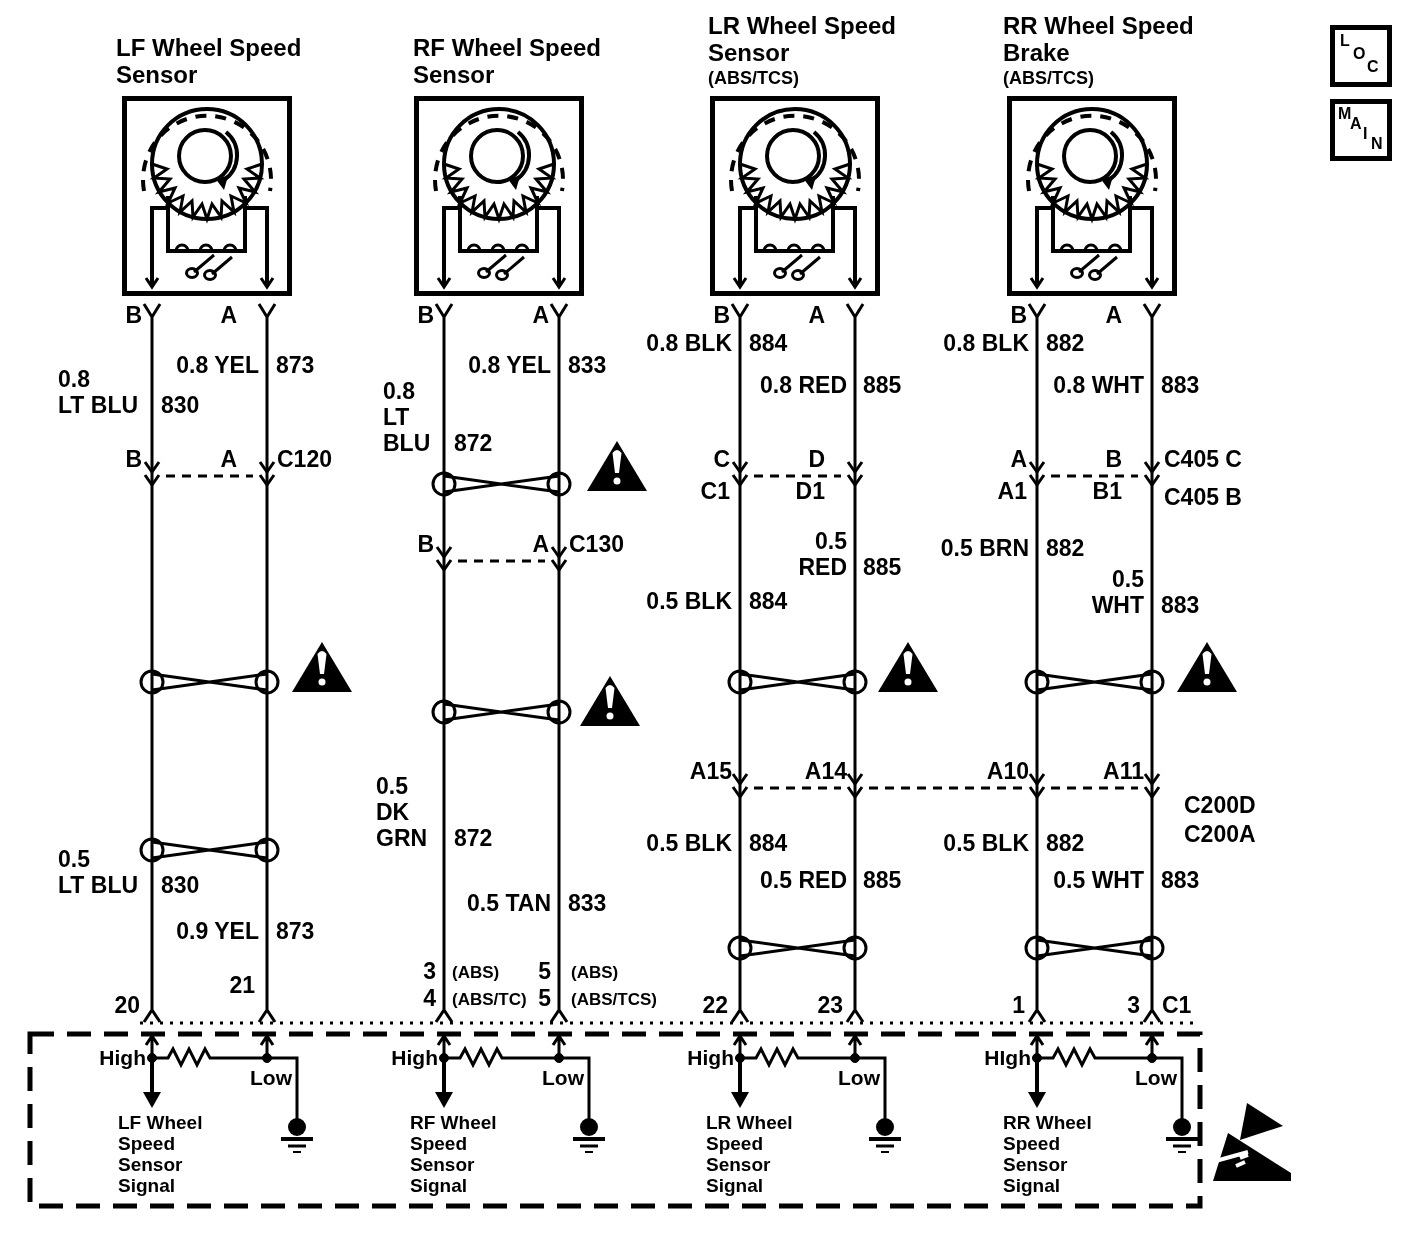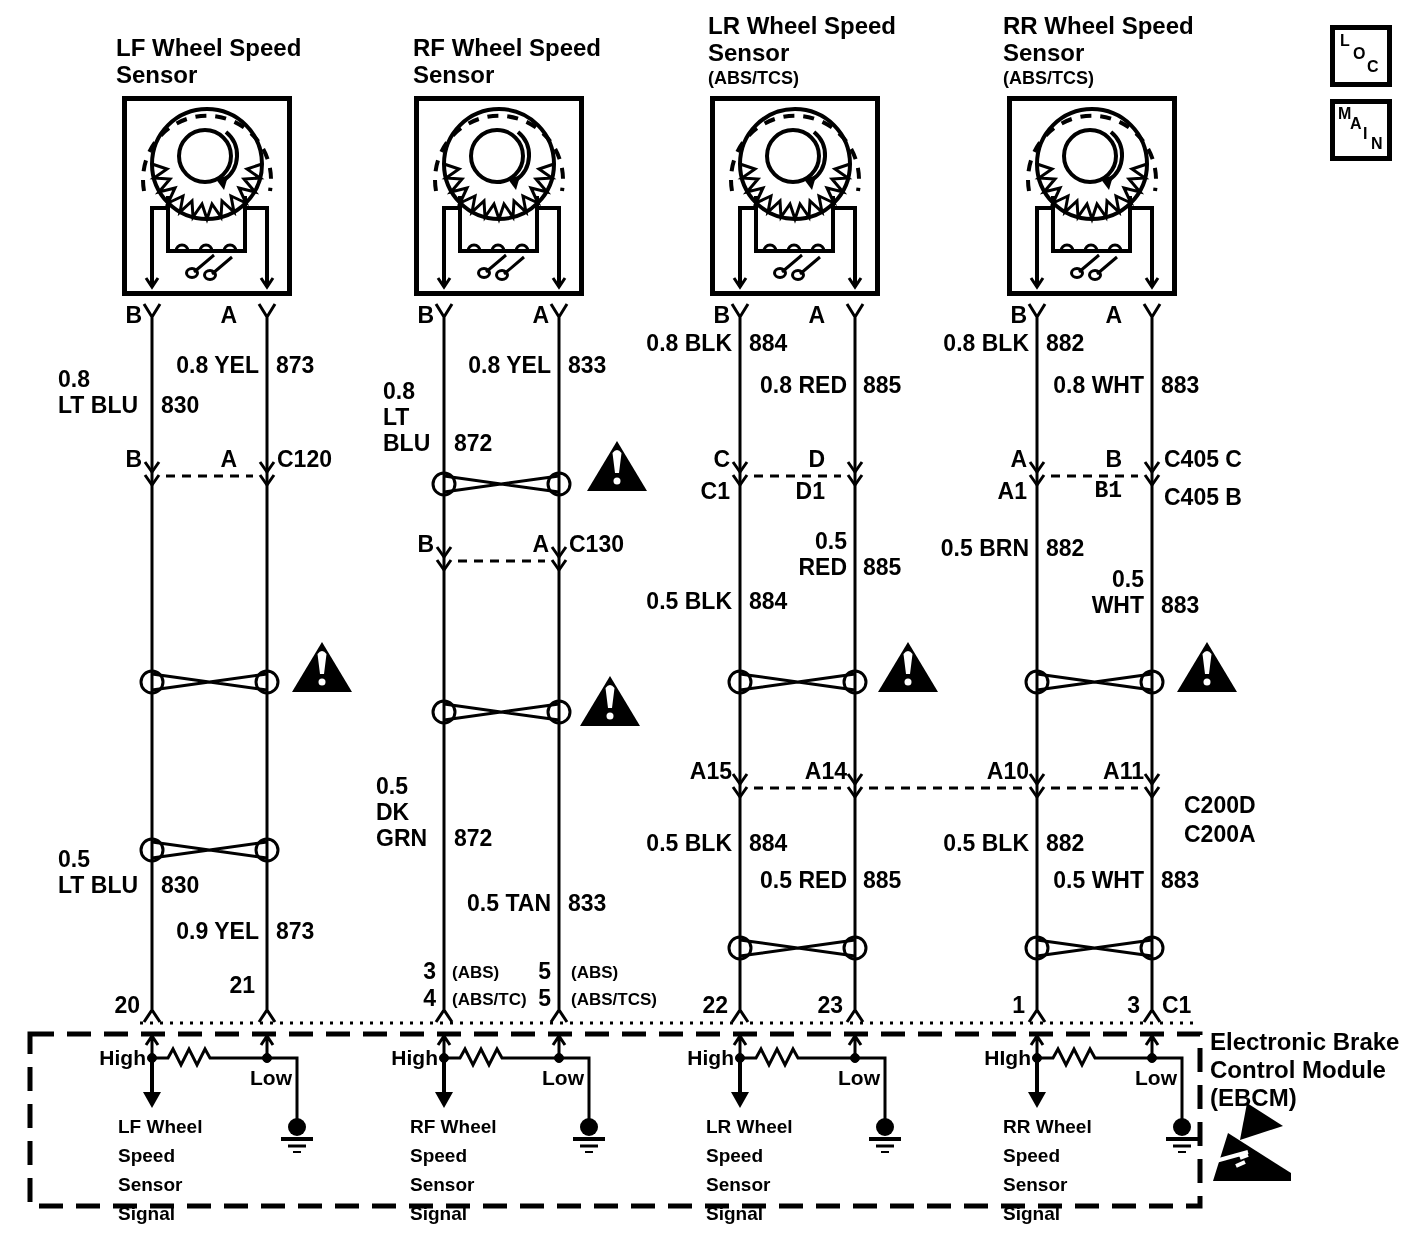--- a/index.html
+++ b/index.html
@@ -4,21 +4,21 @@
 <style>
   html,body{margin:0;padding:0;background:#fff;}
   #canvas{position:relative;width:1425px;height:1248px;background:#fff;overflow:hidden;
           font-family:"Liberation Sans",sans-serif;color:#000;}
   #linework{position:absolute;left:0;top:0;}
   .lbl{position:absolute;font:700 23px "Liberation Sans",sans-serif;line-height:26px;
        color:#000;white-space:pre-line;}
   .r{text-align:right;}
   .sm{font-size:17px;line-height:20px;}
   .md{font-size:18px;line-height:22px;}
-  .sig{font-size:19px;line-height:29px;}
+  .sig{font-size:19px;line-height:21px;}
   .hl{font-size:21px;line-height:23px;}
   .hdr{font-size:24px;line-height:27px;}
   .ttl{font-size:24px;line-height:28px;}
   .cbox{position:absolute;width:52px;height:52px;border:5px solid #000;background:#fff;}
   .cbox span{position:absolute;font:700 16px "Liberation Sans",sans-serif;}
 </style>
 </head>
 <body>
 
 <div id="canvas">
@@ -209,21 +209,21 @@
   </div>
 
   <div class="lbl hdr" style="left:116px;top:34px;width:220px;">LF Wheel Speed
 Sensor</div>
   <div class="lbl hdr" style="left:413px;top:34px;width:220px;">RF Wheel Speed
 Sensor</div>
   <div class="lbl hdr" style="left:708px;top:12px;width:220px;">LR Wheel Speed
 Sensor</div>
   <div class="lbl md" style="left:708px;top:67px;width:160px;">(ABS/TCS)</div>
   <div class="lbl hdr" style="left:1003px;top:12px;width:220px;">RR Wheel Speed
-Sensor</div>
+Brake</div>
   <div class="lbl md" style="left:1003px;top:67px;width:160px;">(ABS/TCS)</div>
 
   <div class="lbl r" style="left:102px;top:302px;width:40px;">B</div>
   <div class="lbl r" style="left:197px;top:302px;width:40px;">A</div>
   <div class="lbl r" style="left:139px;top:352px;width:120px;">0.8 YEL</div>
   <div class="lbl" style="left:276px;top:352px;">873</div>
   <div class="lbl" style="left:58px;top:366px;width:110px;">0.8
 LT BLU</div>
   <div class="lbl" style="left:161px;top:392px;">830</div>
   <div class="lbl r" style="left:102px;top:446px;width:40px;">B</div>
@@ -290,42 +290,39 @@
   <div class="lbl r" style="left:987px;top:302px;width:40px;">B</div>
   <div class="lbl r" style="left:1082px;top:302px;width:40px;">A</div>
   <div class="lbl r" style="left:909px;top:330px;width:120px;">0.8 BLK</div>
   <div class="lbl" style="left:1046px;top:330px;">882</div>
   <div class="lbl r" style="left:1024px;top:372px;width:120px;">0.8 WHT</div>
   <div class="lbl" style="left:1161px;top:372px;">883</div>
   <div class="lbl r" style="left:987px;top:446px;width:40px;">A</div>
   <div class="lbl r" style="left:1082px;top:446px;width:40px;">B</div>
   <div class="lbl" style="left:1164px;top:446px;">C405 C</div>
   <div class="lbl r" style="left:977px;top:478px;width:50px;">A1</div>
-  <div class="lbl r" style="left:1072px;top:478px;width:50px;font-family:Liberation Mono, monospace;">B1</div>
+  <div class="lbl r" style="left:1072px;top:478px;width:50px;">B1</div>
   <div class="lbl" style="left:1164px;top:484px;">C405 B</div>
   <div class="lbl r" style="left:909px;top:535px;width:120px;">0.5 BRN</div>
   <div class="lbl" style="left:1046px;top:535px;">882</div>
   <div class="lbl r" style="left:1074px;top:566px;width:70px;">0.5
 WHT</div>
   <div class="lbl" style="left:1161px;top:592px;">883</div>
   <div class="lbl r" style="left:969px;top:758px;width:60px;">A10</div>
   <div class="lbl r" style="left:1084px;top:758px;width:60px;">A11</div>
   <div class="lbl" style="left:1184px;top:791px;line-height:29px;">C200D
 C200A</div>
   <div class="lbl r" style="left:909px;top:830px;width:120px;">0.5 BLK</div>
   <div class="lbl" style="left:1046px;top:830px;">882</div>
   <div class="lbl r" style="left:1024px;top:867px;width:120px;">0.5 WHT</div>
   <div class="lbl" style="left:1161px;top:867px;">883</div>
   <div class="lbl r" style="left:965px;top:992px;width:60px;">1</div>
   <div class="lbl r" style="left:1080px;top:992px;width:60px;">3</div>
   <div class="lbl" style="left:1162px;top:992px;">C1</div>
 
-  <div class="lbl ttl" style="left:1210px;top:1028px;width:215px;">Electronic Brake
-Control Module
-(EBCM)</div>
 
   <div class="lbl hl r" style="left:86px;top:1046px;width:60px;">High</div>
   <div class="lbl hl" style="left:250px;top:1066px;">Low</div>
   <div class="lbl sig" style="left:118px;top:1112px;width:110px;">LF Wheel
 Speed
 Sensor
 Signal</div>
 
   <div class="lbl hl r" style="left:378px;top:1046px;width:60px;">High</div>
   <div class="lbl hl" style="left:542px;top:1066px;">Low</div>

